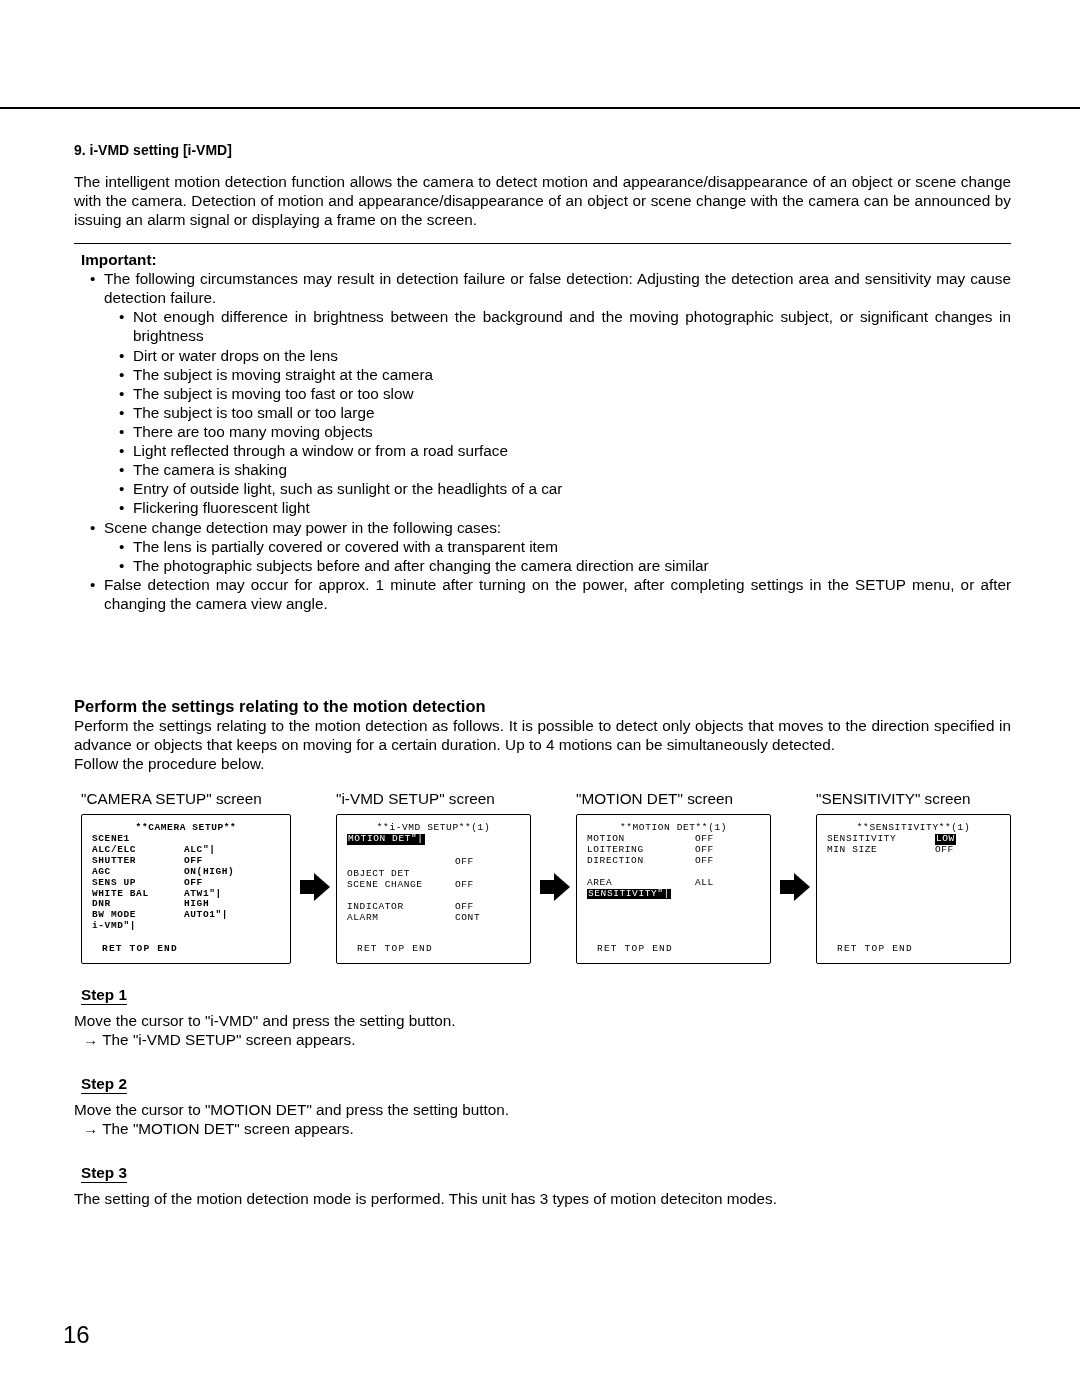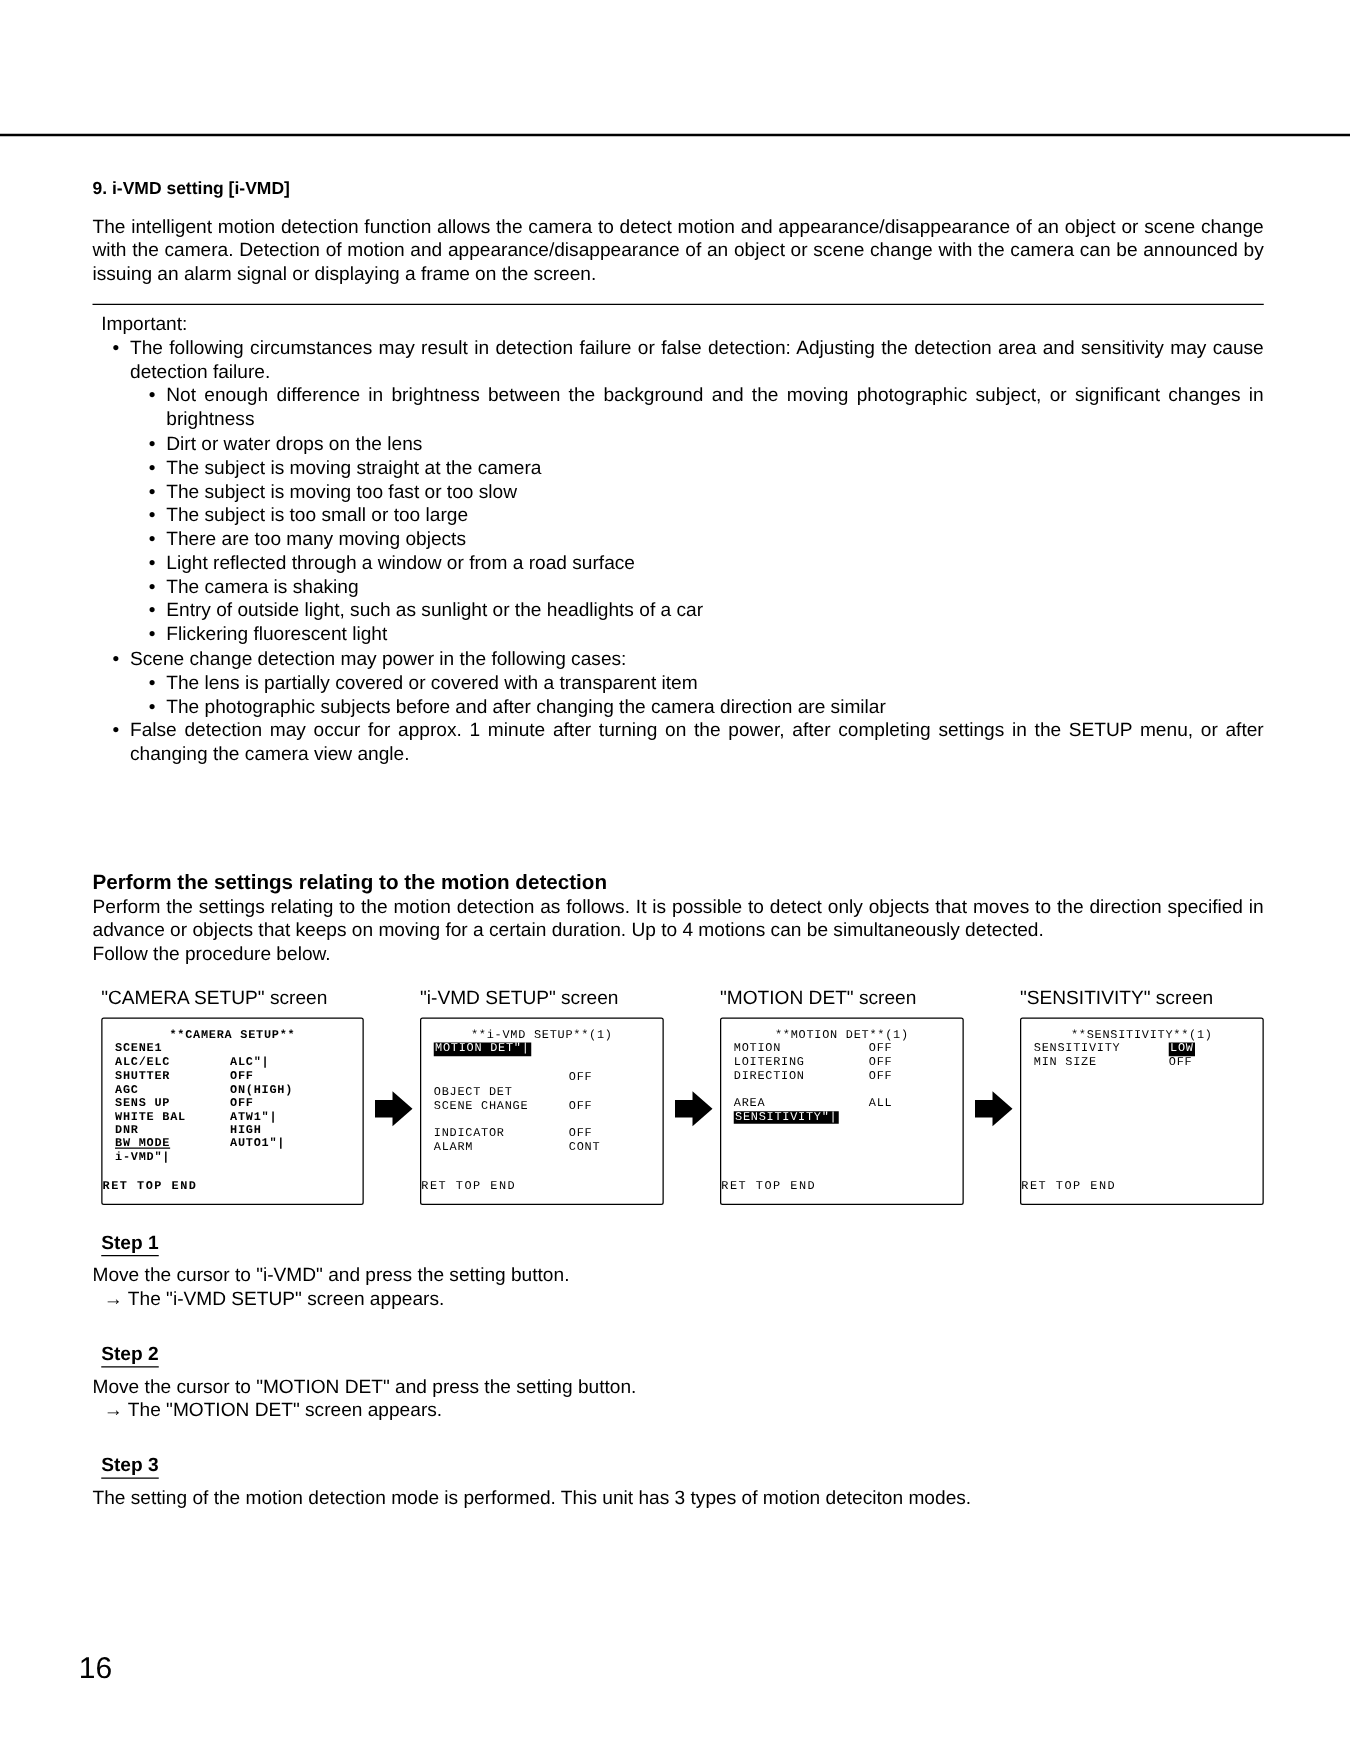--- a/index.html
+++ b/index.html
@@ -32,21 +32,21 @@
     text-align: justify;
   }
   .body-text-left {
     font-size: 15.3px;
     line-height: 1.25;
   }
   .important-hr {
     border-top: 1px solid #000;
     margin-bottom: 6px;
   }
-  .bold { font-weight: normal; }
+  .bold { font-weight: bold; }
   ul.main-list { list-style: none; }
   ul.main-list > li {
     position: relative;
     padding-left: 23px;
     font-size: 15.3px;
     line-height: 1.25;
     text-align: justify;
   }
   ul.main-list > li::before {
     content: "•";
@@ -96,21 +96,21 @@
     letter-spacing: 0.6px;
   }
   .screen-box .center { text-align: center; }
   .screen-box .row { display: flex; align-items: center; }
   .screen-box .col1 { width: 92px; }
   .screen-box .col2 { }
   .screen-box .hl { background: #000; color: #fff; display: inline-block; padding: 0 1px; }
   .screen-box .footer {
     position: absolute;
     bottom: 8px;
-    left: 0;
+    left: 20px;
     letter-spacing: 1.2px;
   }
   .screen-box .bold-row { font-weight: bold; }
   .arrow {
     position: absolute;
     top: 80px;
     width: 34px;
     height: 34px;
   }
   .arrow svg { display:block; }
@@ -206,21 +206,21 @@
           </div>
           <div class="row bold-row">
             <div class="col1" style="width: 92px;"> WHITE BAL</div>
             <div class="col2">ATW1"|</div>
           </div>
           <div class="row bold-row">
             <div class="col1" style="width: 92px;"> DNR</div>
             <div class="col2">HIGH</div>
           </div>
           <div class="row bold-row">
-            <div class="col1" style="width: 92px; text-decoration: underline;"> BW MODE</div>
+            <div class="col1" style="width: 92px;"> BW MODE</div>
             <div class="col2">AUTO1"|</div>
           </div>
           <div class="row bold-row">
             <div class="col1" style="width: 92px;"> i-VMD"|</div>
             <div class="col2"></div>
           </div>
         </div>
       <div class="footer bold-row">RET TOP END</div>
     </div>
   </div>

